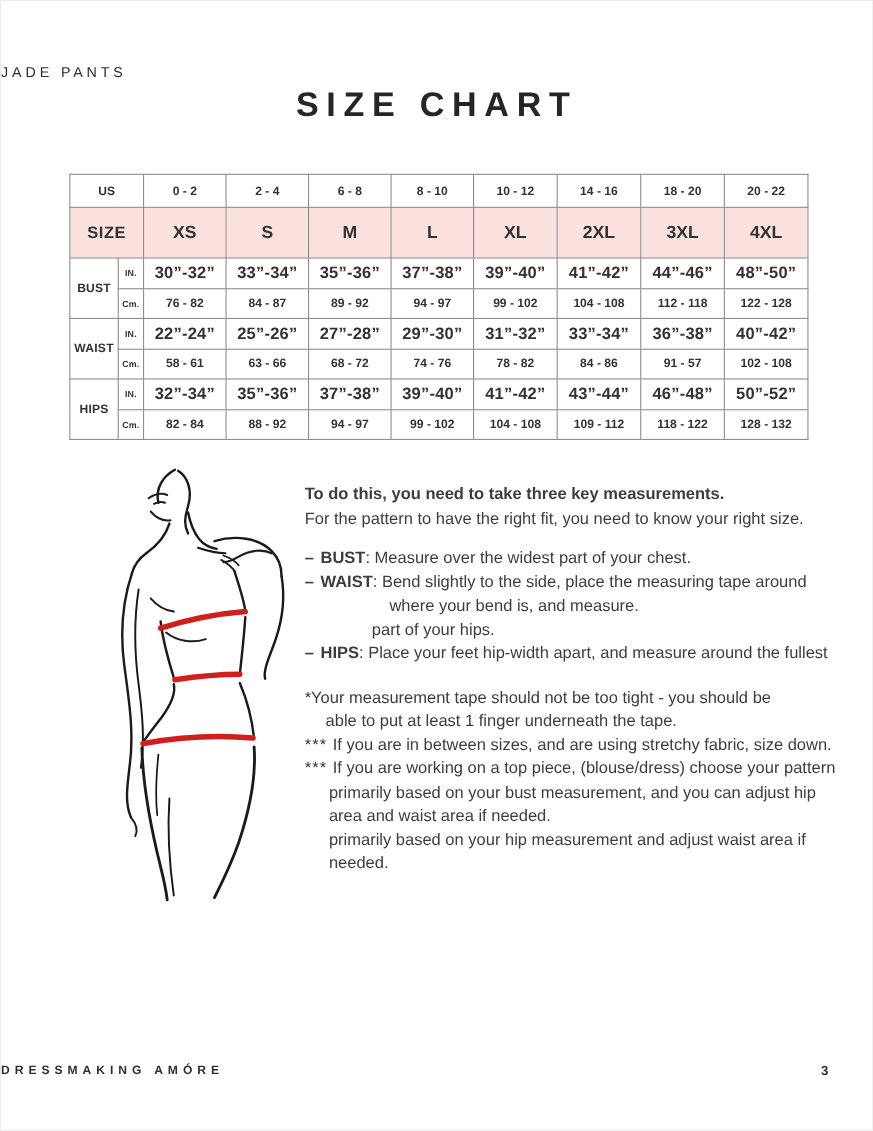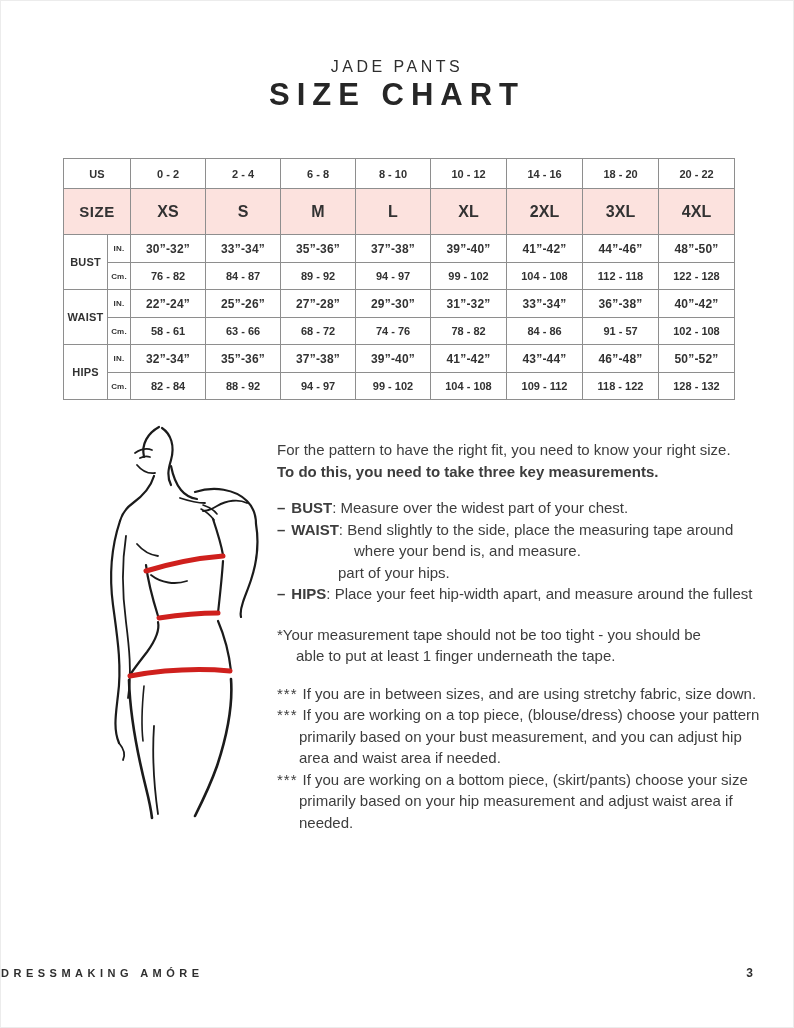--- a/index.html
+++ b/index.html
@@ -15,43 +15,43 @@
   body{
     width:794px;height:1028px;background:#ffffff;
     font-family:"Liberation Sans", sans-serif;
     color:var(--text-color);
     -webkit-font-smoothing:antialiased;
   }
   .page{position:relative;width:794px;height:1028px;background:#fff;overflow:hidden;border:1px solid #ececec;}
 
   
   .pattern-name{
-    position:absolute;top:57px;left:0;width:100%;text-align:center;
-    font-size:16px;letter-spacing:3.5px;font-weight:400;color:#2e2e2e;
+    position:absolute;top:57px;left:0;width:100%;text-align:left;
+    font-size:13px;letter-spacing:3.5px;font-weight:400;color:#2e2e2e;
   }
   .page-title{
     position:absolute;top:76px;left:0;width:100%;text-align:center;margin:0;
     font-size:31px;font-weight:700;letter-spacing:7px;color:var(--heading-color);
   }
 
   
   table.size-chart{
     position:absolute;top:157px;left:62px;width:670px;
     border-collapse:collapse;table-layout:fixed;
     border:1px solid var(--table-outer);
   }
   table.size-chart td{
     border:1px solid var(--table-border);
     text-align:center;vertical-align:middle;padding:0;color:#323232;
     overflow:hidden;white-space:nowrap;
   }
   tr.row-us td{height:30px;font-size:11px;font-weight:700;}
   tr.row-size td{height:46px;font-size:16px;font-weight:700;background:var(--size-row-bg);}
   tr.row-size td.head{font-size:15px;letter-spacing:0.5px;}
-  tr.row-in td{height:28px;font-size:12px;font-weight:700;letter-spacing:0.2px;}
+  tr.row-in td{height:28px;font-size:15px;font-weight:700;letter-spacing:0.2px;}
   tr.row-cm td{height:27px;font-size:11px;font-weight:700;}
   td.meas-label{font-size:11px !important;font-weight:700;letter-spacing:0.3px;}
   td.unit{font-size:8px !important;font-weight:700;letter-spacing:0.2px;}
 
   
   .figure{position:absolute;left:95px;top:423px;width:190px;height:420px;}
   .figure svg{display:block;width:100%;height:100%;}
 
   
   .textblock{
@@ -59,21 +59,21 @@
     font-size:15px;line-height:21.5px;color:var(--text-color);
   }
   .textblock .line{min-height:21.5px;}
   .b{font-weight:700;}
   .bullets{margin-top:15px;}
   .bullet-mark{font-weight:700;margin-right:6px;}
   .cont-waist{padding-left:77px;}
   .cont-hips{padding-left:61px;}
   .tape-note{margin-top:19px;}
   .cont-tape{padding-left:19px;}
-  .notes{margin-top:16px;}
+  .notes{}
   .note-marker{margin-right:5px;letter-spacing:1px;}
   .cont-note{padding-left:22px;}
 
   
   .footer-brand{
     position:absolute;top:966px;left:0;width:100%;text-align:left;
     font-size:11px;font-weight:700;letter-spacing:4.5px;color:#2f2f2f;
   }
   .page-number{
     position:absolute;top:965px;right:40px;
@@ -232,42 +232,41 @@
       </g>
       <g fill="none" style="stroke:var(--measure-red,#cf201d)" stroke-width="5" stroke-linecap="round">
         <path d="M 50 147 C 76 139, 102 134, 127 132"></path>
         <path d="M 63 194 C 83 191, 103 189, 122 189"></path>
         <path d="M 34 252 C 67 246, 101 244, 134 247"></path>
       </g>
     </svg>
   </div>
 
   <div class="textblock">
+    <div class="line b">To do this, you need to take three key measurements.</div>
     <div class="line">For the pattern to have the right fit, you need to know your right size.</div>
-    <div class="line b">To do this, you need to take three key measurements.</div>
 
     <div class="bullets">
       <div class="line"><span class="bullet-mark">–</span><span class="b">BUST</span><span>: Measure over the widest part of your chest.</span></div>
       <div class="line"><span class="bullet-mark">–</span><span class="b">WAIST</span><span>: Bend slightly to the side, place the measuring tape around</span></div>
       <div class="line cont-waist">where your bend is, and measure.</div>
       <div class="line cont-hips">part of your hips.</div>
       <div class="line"><span class="bullet-mark">–</span><span class="b">HIPS</span><span>: Place your feet hip-width apart, and measure around the fullest</span></div>
     </div>
 
     <div class="tape-note">
       <div class="line">*Your measurement tape should not be too tight - you should be</div>
       <div class="line cont-tape">able to put at least 1 finger underneath the tape.</div>
     </div>
 
     <div class="notes">
       <div class="line"><span class="note-marker">***</span><span>If you are in between sizes, and are using stretchy fabric, size down.</span></div>
       <div class="line"><span class="note-marker">***</span><span>If you are working on a top piece, (blouse/dress) choose your pattern</span></div>
       <div class="line cont-note">primarily based on your bust measurement, and you can adjust hip</div>
       <div class="line cont-note">area and waist area if needed.</div>
-      <div class="line"><span class="note-marker">***</span><span>If you are working on a bottom piece, (skirt/pants) choose your size</span></div>
       <div class="line cont-note">primarily based on your hip measurement and adjust waist area if needed.</div>
     </div>
   </div>
 
   <div class="footer-brand">DRESSMAKING AMÓRE</div>
   <div class="page-number">3</div>
 
 </div>
 
 </body></html>

